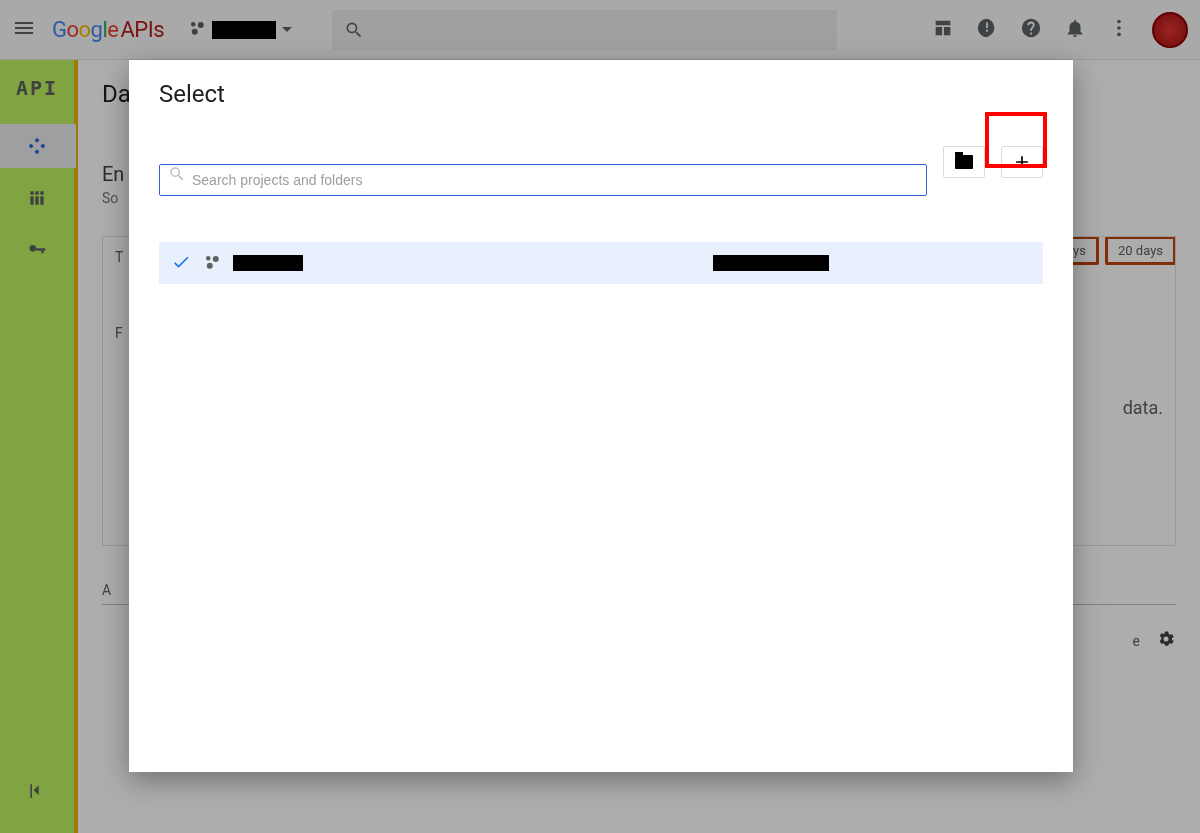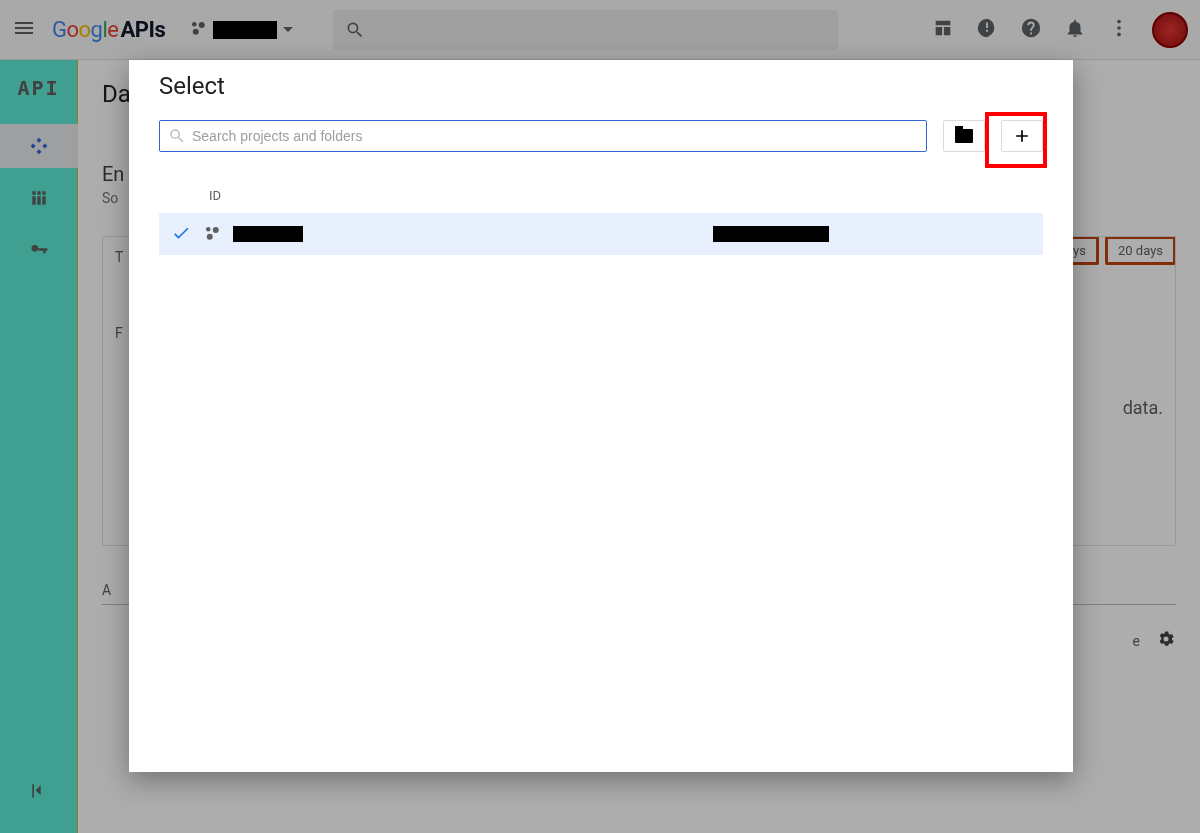--- a/index.html
+++ b/index.html
@@ -23,21 +23,21 @@
     padding: 0 12px;
     gap: 16px;
   }
   .hamburger svg { fill: #5f6368; }
   .logo {
     display: flex; align-items: center;
     font-size: 22px; font-weight: 400; letter-spacing: -0.5px;
   }
   .logo .g1 { color:#4285F4;} .logo .g2{color:#EA4335;} .logo .g3{color:#FBBC05;}
   .logo .g4{color:#4285F4;} .logo .g5{color:#34A853;} .logo .g6{color:#EA4335;}
-  .logo .apis { color:#0f172a; font-weight:700; margin-left:2px;}
+  .logo .apis { color:#b91c1c; font-weight:400; margin-left:2px;}
   .project-picker {
     display:flex; align-items:center; gap:6px; cursor:pointer;
     padding:4px 8px; border-radius:2px;
   }
   .project-picker .dots svg { fill:#616161; }
   .project-picker .blk {
     width:64px; height:18px; background:#000;
   }
   .project-picker .caret { width:0;height:0;border-left:5px solid transparent;border-right:5px solid transparent;border-top:5px solid #616161;}
   .searchbar {
@@ -54,21 +54,21 @@
   .topbar-right svg { fill:#5f6368; }
   .avatar {
     width:36px;height:36px;border-radius:50%;
     background: radial-gradient(circle at center,#e53935 0%,#b71c1c 70%);
     border:2px solid #8e0000;
   }
   .page {
     display:flex; height:calc(833px - 60px);
   }
   .leftnav {
-    width:78px; background:#5eead4; border-right:1px solid #eab308;
+    width:78px; background:#bef264; border-right:4px solid #eab308;
     display:flex; flex-direction:column; align-items:center;
     padding-top:16px; gap:8px;
   }
   .api-badge {
     font-family: monospace; font-weight:700; font-size:20px; color:#616161;
     letter-spacing:2px; margin-bottom:16px;
   }
   .navitem {
     width:78px; height:44px; display:flex; align-items:center; justify-content:center;
   }
@@ -110,28 +110,28 @@
   }
   
   .scrim {
     position:absolute; inset:0; background:rgba(0,0,0,0.32);
   }
   .dialog {
     position:absolute; left:129px; top:60px; width:944px; height:712px;
     background:#fff; box-shadow:0 8px 26px rgba(0,0,0,0.35);
     display:flex; flex-direction:column;
   }
-  .dialog-body { padding:12px 30px 0 30px; flex:1; }
+  .dialog-body { padding:20px 30px 0 30px; flex:1; }
   .dialog-title { font-size:24px; font-weight:400; }
   .search-row {
     display:flex; align-items:center; gap:16px; margin-top:20px;
   }
   .proj-search {
     flex:1; height:32px; border:1px solid #3367d6; border-radius:2px;
-    display:flex; align-items:center; padding:0 8px; gap:6px;
+    display:flex; padding:0 8px; gap:6px;margin-top:36px;
   }
   .proj-search svg { fill:#bdbdbd; }
   .proj-search input {
     border:none; outline:none; flex:1; font-size:14px; color:#212121;
     background:transparent;
   }
   .proj-search input::placeholder { color:#9e9e9e; }
   .icon-btn {
     width:42px; height:32px; border:1px solid #dadada; border-radius:2px;
     display:flex; align-items:center; justify-content:center; background:#fff;
@@ -318,21 +318,20 @@
       </div>
       <div class="icon-btn">
         <svg width="20" height="20" viewBox="0 0 24 24">
             <path d="M11 5h2v6h6v2h-6v6h-2v-6H5v-2h6z"></path>
           </svg>
       </div>
     </div>
 
 
     <div class="table-head">
-      <div class="col-id">ID</div>
     </div>
 
     <div class="proj-row">
       <span class="check">
         <svg width="20" height="20" viewBox="0 0 24 24">
             <path d="M9 16.17l-3.88-3.88L3.7 13.7 9 19l12-12-1.41-1.41z"></path>
           </svg>
       </span>
       <span class="picon">
         <svg width="18" height="18" viewBox="0 0 24 24">

